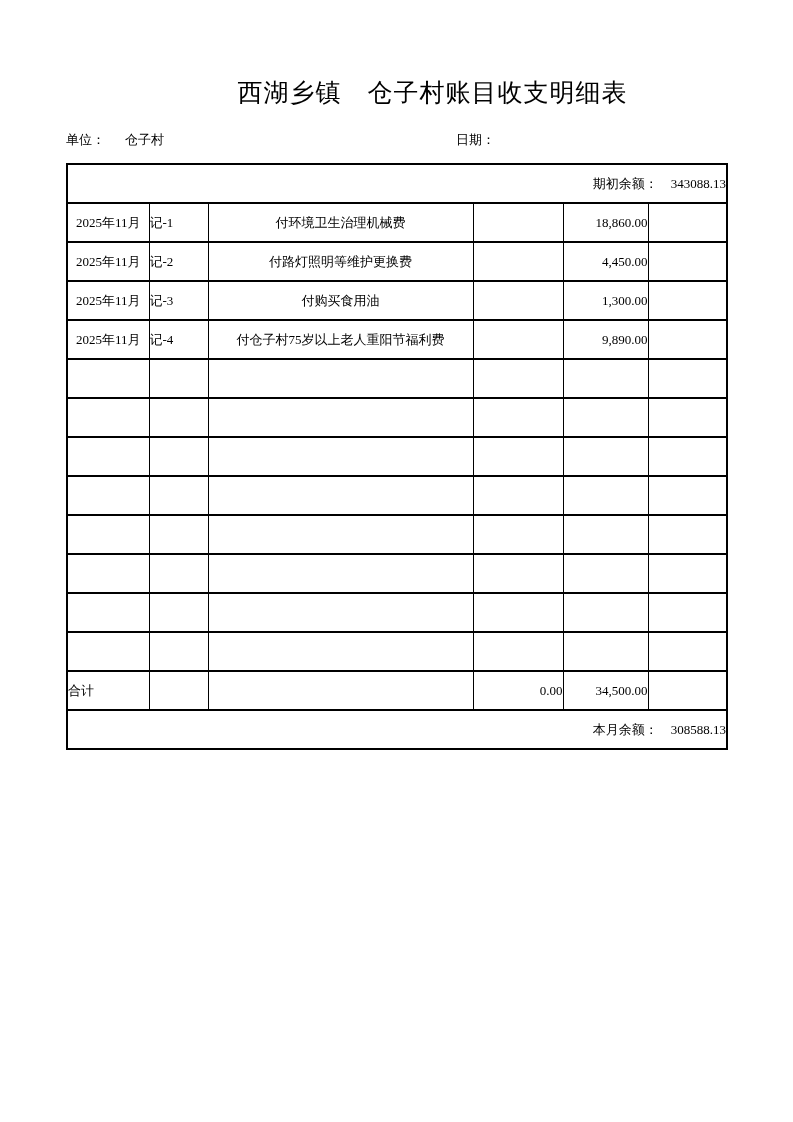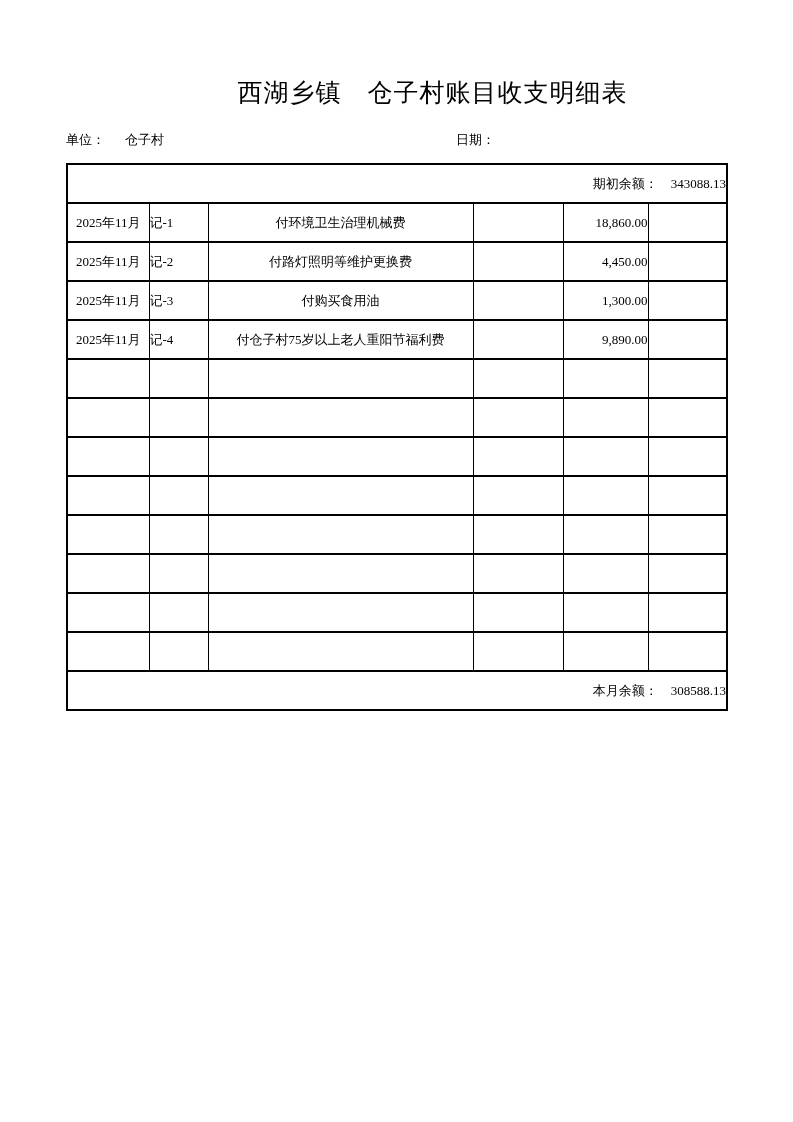--- a/index.html
+++ b/index.html
@@ -200,20 +200,28 @@
       </tr>
     <tr>
         <td></td>
         <td></td>
         <td></td>
         <td></td>
         <td></td>
         <td></td>
       </tr>
 
+    <tr>
+      <td class="total-label-cell">合计</td>
+      <td></td>
+      <td></td>
+      <td class="cell-amount">0.00</td>
+      <td class="cell-amount">34,500.00</td>
+      <td></td>
+    </tr>
 
     <tr>
       <td colspan="6" class="balance-cell">
         <span>本月余额：</span><span class="bal-value">308588.13</span>
       </td>
     </tr>
   </tbody>
 </table>
 
 </body></html>

